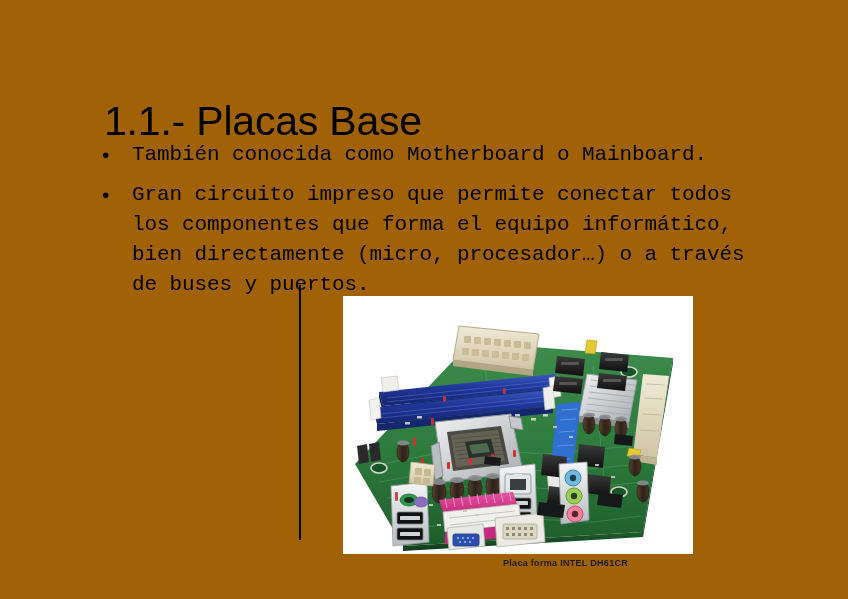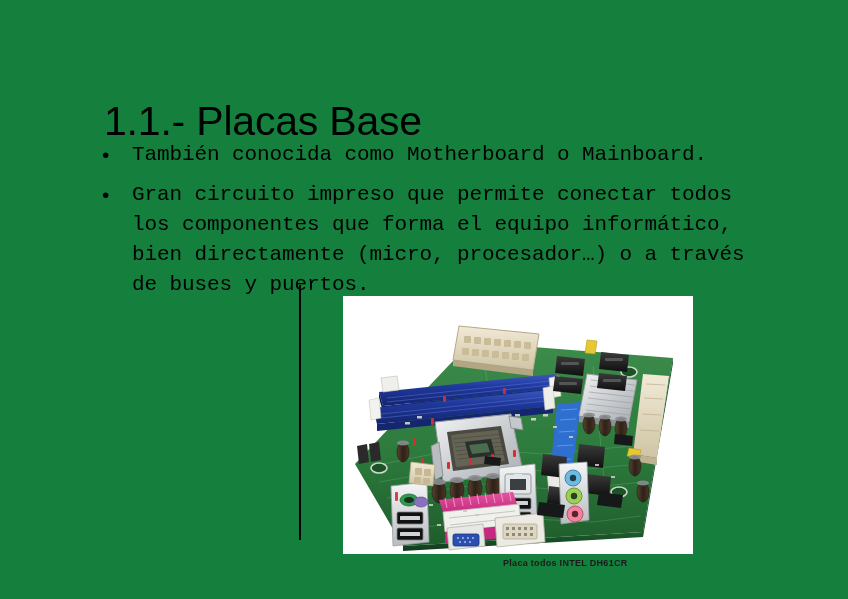--- a/index.html
+++ b/index.html
@@ -9,21 +9,21 @@
     background: #ffffff;
   }
   body {
     font-family: "Liberation Sans", sans-serif;
     -webkit-font-smoothing: antialiased;
   }
   #slide {
     position: relative;
     width: 848px;
     height: 599px;
-    background: #15803d;
+    background: #a16207;
     overflow: hidden;
   }
 
   
   #slide-title {
     position: absolute;
     left: 104px;
     top: 70px;
     font-size: 41px;
     line-height: 48px;
@@ -510,16 +510,16 @@
           <g>
             <polygon points="38,82 54,80 56,94 40,96" fill="#f0efe9" stroke="#c5c4bb" stroke-width="0.7"></polygon>
             <polygon points="14,150 24,148 26,166 16,168" fill="#2a2a2a"></polygon>
             <polygon points="26,148 36,146 38,164 28,166" fill="#2a2a2a"></polygon>
           </g>
 
         </svg>
       </div>
     </div>
 
-    <figcaption id="photo-caption">Placa todos  INTEL DH61CR</figcaption>
+    <figcaption id="photo-caption">Placa forma  INTEL DH61CR</figcaption>
   </figure>
 
 </div>
 
 </body></html>

